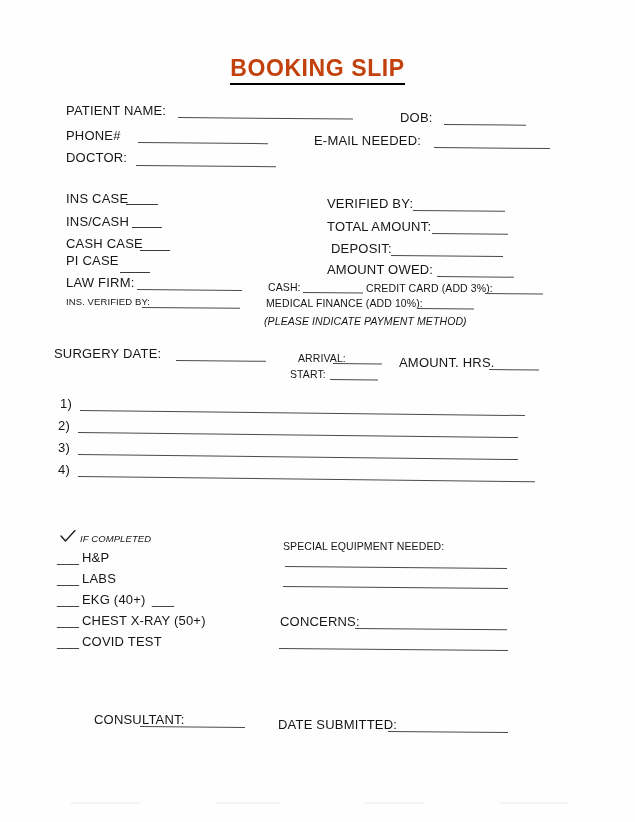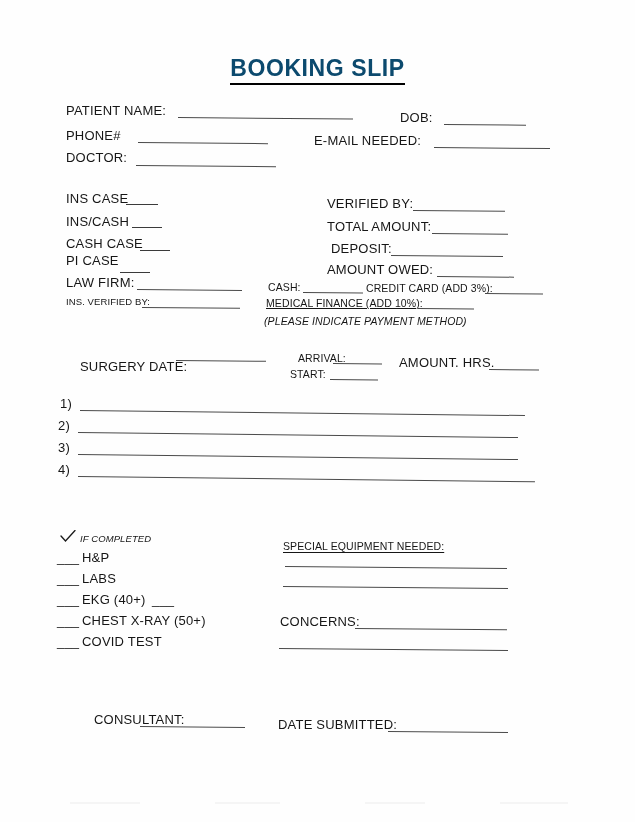--- a/index.html
+++ b/index.html
@@ -25,32 +25,32 @@
   .t {
     position: absolute;
     white-space: nowrap;
     font-size: 13px;
     letter-spacing: 0.2px;
     color: #161616;
   }
   .small { font-size: 9.5px; letter-spacing: 0.1px; }
   .mid   { font-size: 10.5px; letter-spacing: 0.1px; }
   .ital  { font-style: italic; }
-  .ul    { text-decoration: underline; text-underline-offset: 2px; }
+  .ul    { text-underline-offset: 2px; }
 
   
   #doc-title {
     position: absolute;
     left: 0; right: 0;
     top: 55px;
     text-align: center;
     font-size: 23px;
     font-weight: bold;
     letter-spacing: 0.6px;
-    color: #0c4a6e;
+    color: #c2410c;
   }
   #doc-title span {
     display: inline-block;
     border-bottom: 2.2px solid #000;
     padding-bottom: 1px;
   }
 
   
   .rule {
     position: absolute;
@@ -132,26 +132,26 @@
 
   <div class="t" style="left:327px; top:262px;">AMOUNT OWED:</div>
   <div class="rule skew" style="left:437px; top:276px; width:77px;"></div>
 
   <div class="t mid" style="left:268px; top:281px;">CASH:</div>
   <div class="rule skew thin" style="left:303px; top:292px; width:60px;"></div>
 
   <div class="t mid" style="left:366px; top:282px;">CREDIT CARD (ADD 3%):</div>
   <div class="rule skew thin" style="left:485px; top:293px; width:58px;"></div>
 
-  <div class="t mid" style="left:266px; top:297px;text-decoration:underline;">MEDICAL FINANCE (ADD 10%):</div>
+  <div class="t mid" style="left:266px; top:297px;">MEDICAL FINANCE (ADD 10%):</div>
   <div class="rule skew thin" style="left:418px; top:308px; width:56px;"></div>
 
   <div class="t mid ital" style="left:264px; top:315px;">(PLEASE INDICATE PAYMENT METHOD)</div>
 
-  <div class="t" style="left:80px; top:346px;margin-top:13px;">SURGERY DATE:</div>
+  <div class="t" style="left:54px; top:346px;">SURGERY DATE:</div>
   <div class="rule skew" style="left:176px; top:360px; width:90px;"></div>
 
   <div class="t mid" style="left:282px; top:352px;margin-left:16px;">ARRIVAL:</div>
   <div class="rule skew thin" style="left:333px; top:363px; width:49px;"></div>
 
   <div class="t mid" style="left:290px; top:368px;">START:</div>
   <div class="rule skew thin" style="left:330px; top:379px; width:48px;"></div>
 
   <div class="t" style="left:399px; top:355px;">AMOUNT. HRS.</div>
   <div class="rule skew" style="left:489px; top:369px; width:50px;"></div>

